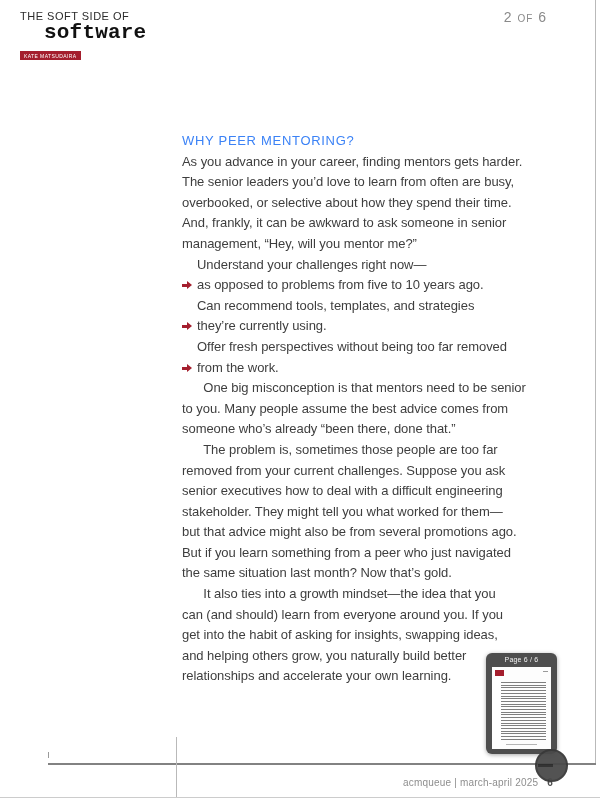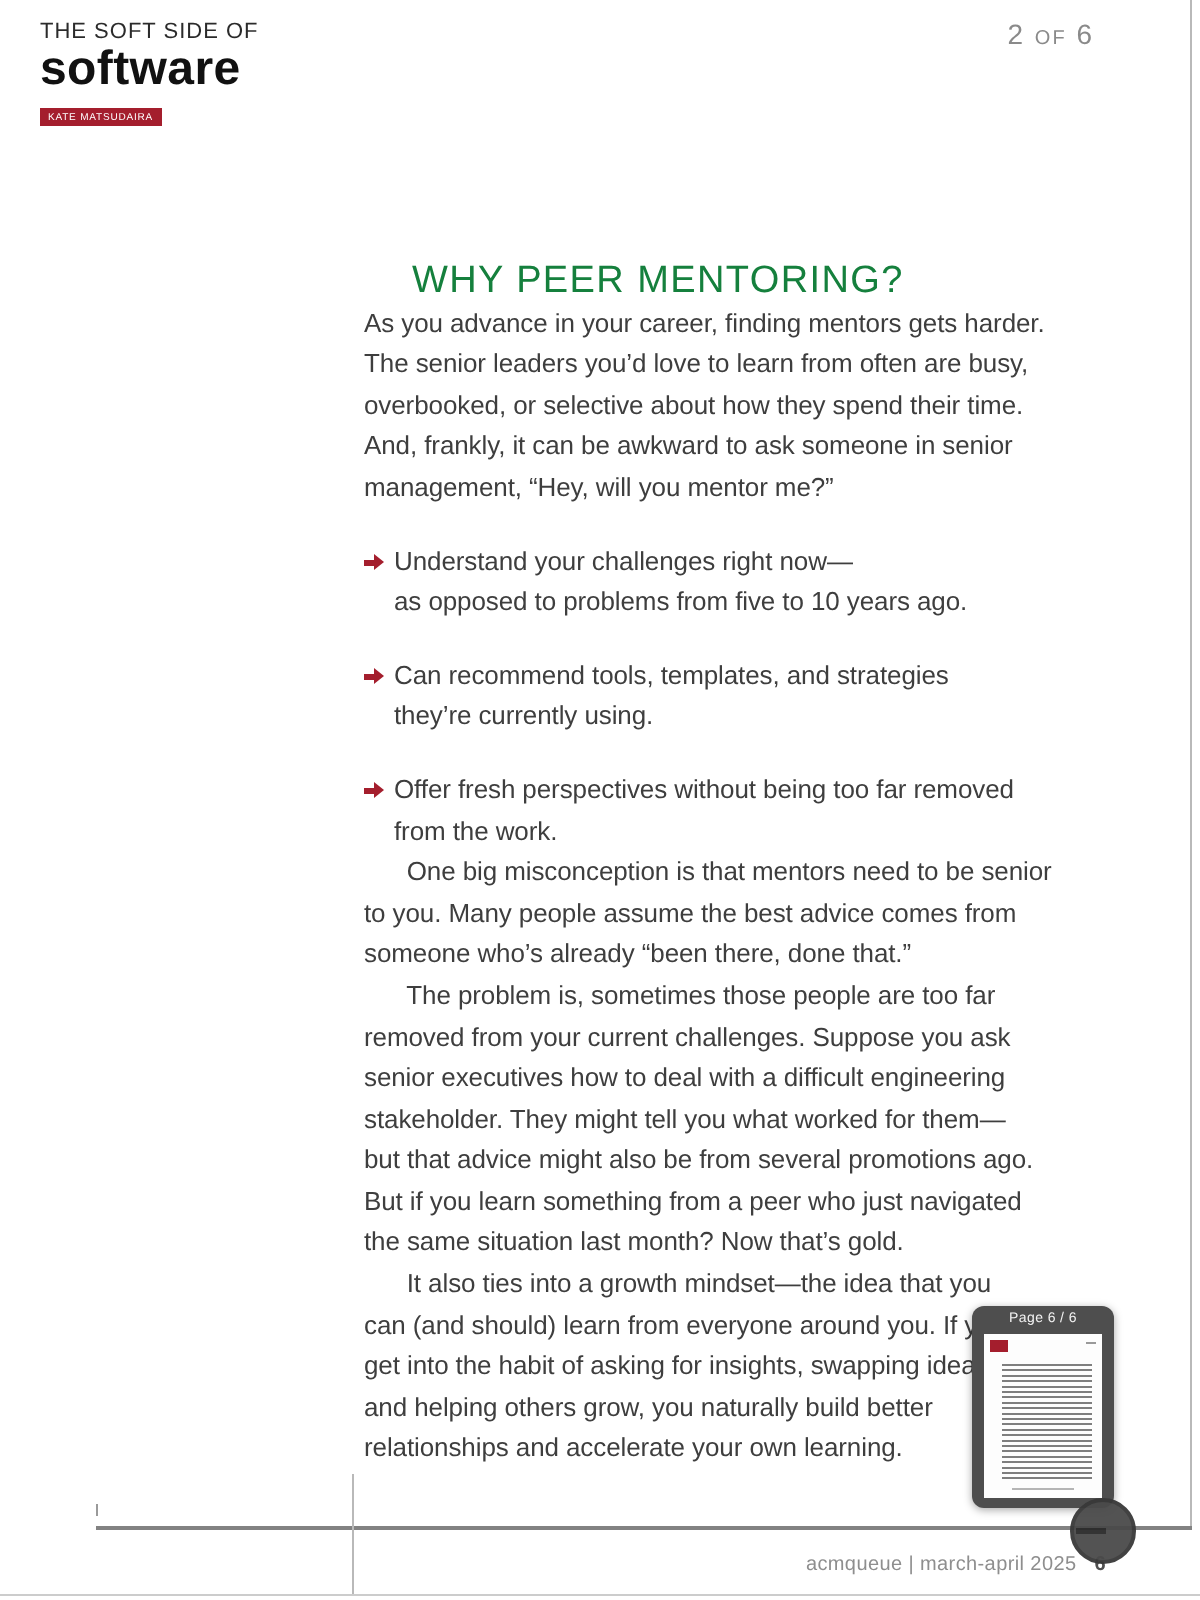--- a/index.html
+++ b/index.html
@@ -4,40 +4,40 @@
 <style>
   :root { --accent:#a41e2d; --body-text:#3e3e3e; }
   * { margin:0; padding:0; box-sizing:border-box; }
   html,body { background:#fff; }
   .screen { position:relative; width:600px; height:800px; background:#ffffff;
             font-family:"Liberation Sans", sans-serif; overflow:hidden; }
 
   
   .masthead { position:absolute; left:20px; top:10px; }
   .kicker { font-size:11px; letter-spacing:.5px; color:#2b2b2b; }
-  .brand  { font-family:Liberation Sans, sans-serif; font-weight:bold; font-size:24px;
-            color:#111; line-height:1.05; letter-spacing:.2px; }
+  .brand  { font-family:Liberation Mono, monospace; font-weight:bold; font-size:21px;
+            color:#111; line-height:1.05; letter-spacing:.2px;margin-left:24px; }
   .badge  { display:inline-block; margin-top:3px; background:var(--accent); color:#fff;
             font-size:5px; letter-spacing:.4px; padding:2px 4px 1px; }
 
   
   .page-indicator { position:absolute; top:9px; right:53px; font-size:14px; color:#8a8a8a;
                     font-variant:small-caps; letter-spacing:1px; }
   .rule-right   { position:absolute; left:595px; top:0; width:1px; height:764px; background:#b9b9b9; }
   .rule-bottom  { position:absolute; left:48px; top:763px; width:548px; height:2px; background:#828282; }
   .rule-col     { position:absolute; left:176px; top:737px; width:1px; height:60px; background:#b9b9b9; }
   .rule-pageend { position:absolute; left:0; top:797px; width:600px; height:1px; background:#cccccc; }
   .tick         { position:absolute; left:48px; top:752px; width:1px; height:6px; background:#9a9a9a; }
 
   
   .article { position:absolute; left:182px; top:131px; width:392px;
              font-size:13px; line-height:20.6px; color:var(--body-text); letter-spacing:-.05px; }
-  .heading { font-size:19px; letter-spacing:.7px; color:#15803d;margin-left:24px; }
+  .heading { font-size:13px; letter-spacing:.7px; color:#3b82f6; }
   .pre { white-space:pre; }
-  .bullet { display:flex; align-items:flex-start;margin-top:16px; }
+  .bullet { display:flex; align-items:flex-end; }
   .arrow-icon { position:relative; flex:0 0 11px; width:11px; height:20.6px; margin-right:4px; }
   .arrow-icon::before { content:""; position:absolute; left:0; top:9px; width:5px; height:3px; background:var(--accent); }
   .arrow-icon::after  { content:""; position:absolute; left:5px; top:6px; width:0; height:0;
                         border-left:5px solid var(--accent);
                         border-top:4.5px solid transparent; border-bottom:4.5px solid transparent; }
 
   
   .footer { position:absolute; top:777px; right:47px; font-size:10px; color:#8e8e8e; letter-spacing:.2px; }
   .footer .pagenum { margin-left:9px; color:#4f4f4f; font-weight:bold; }
 

